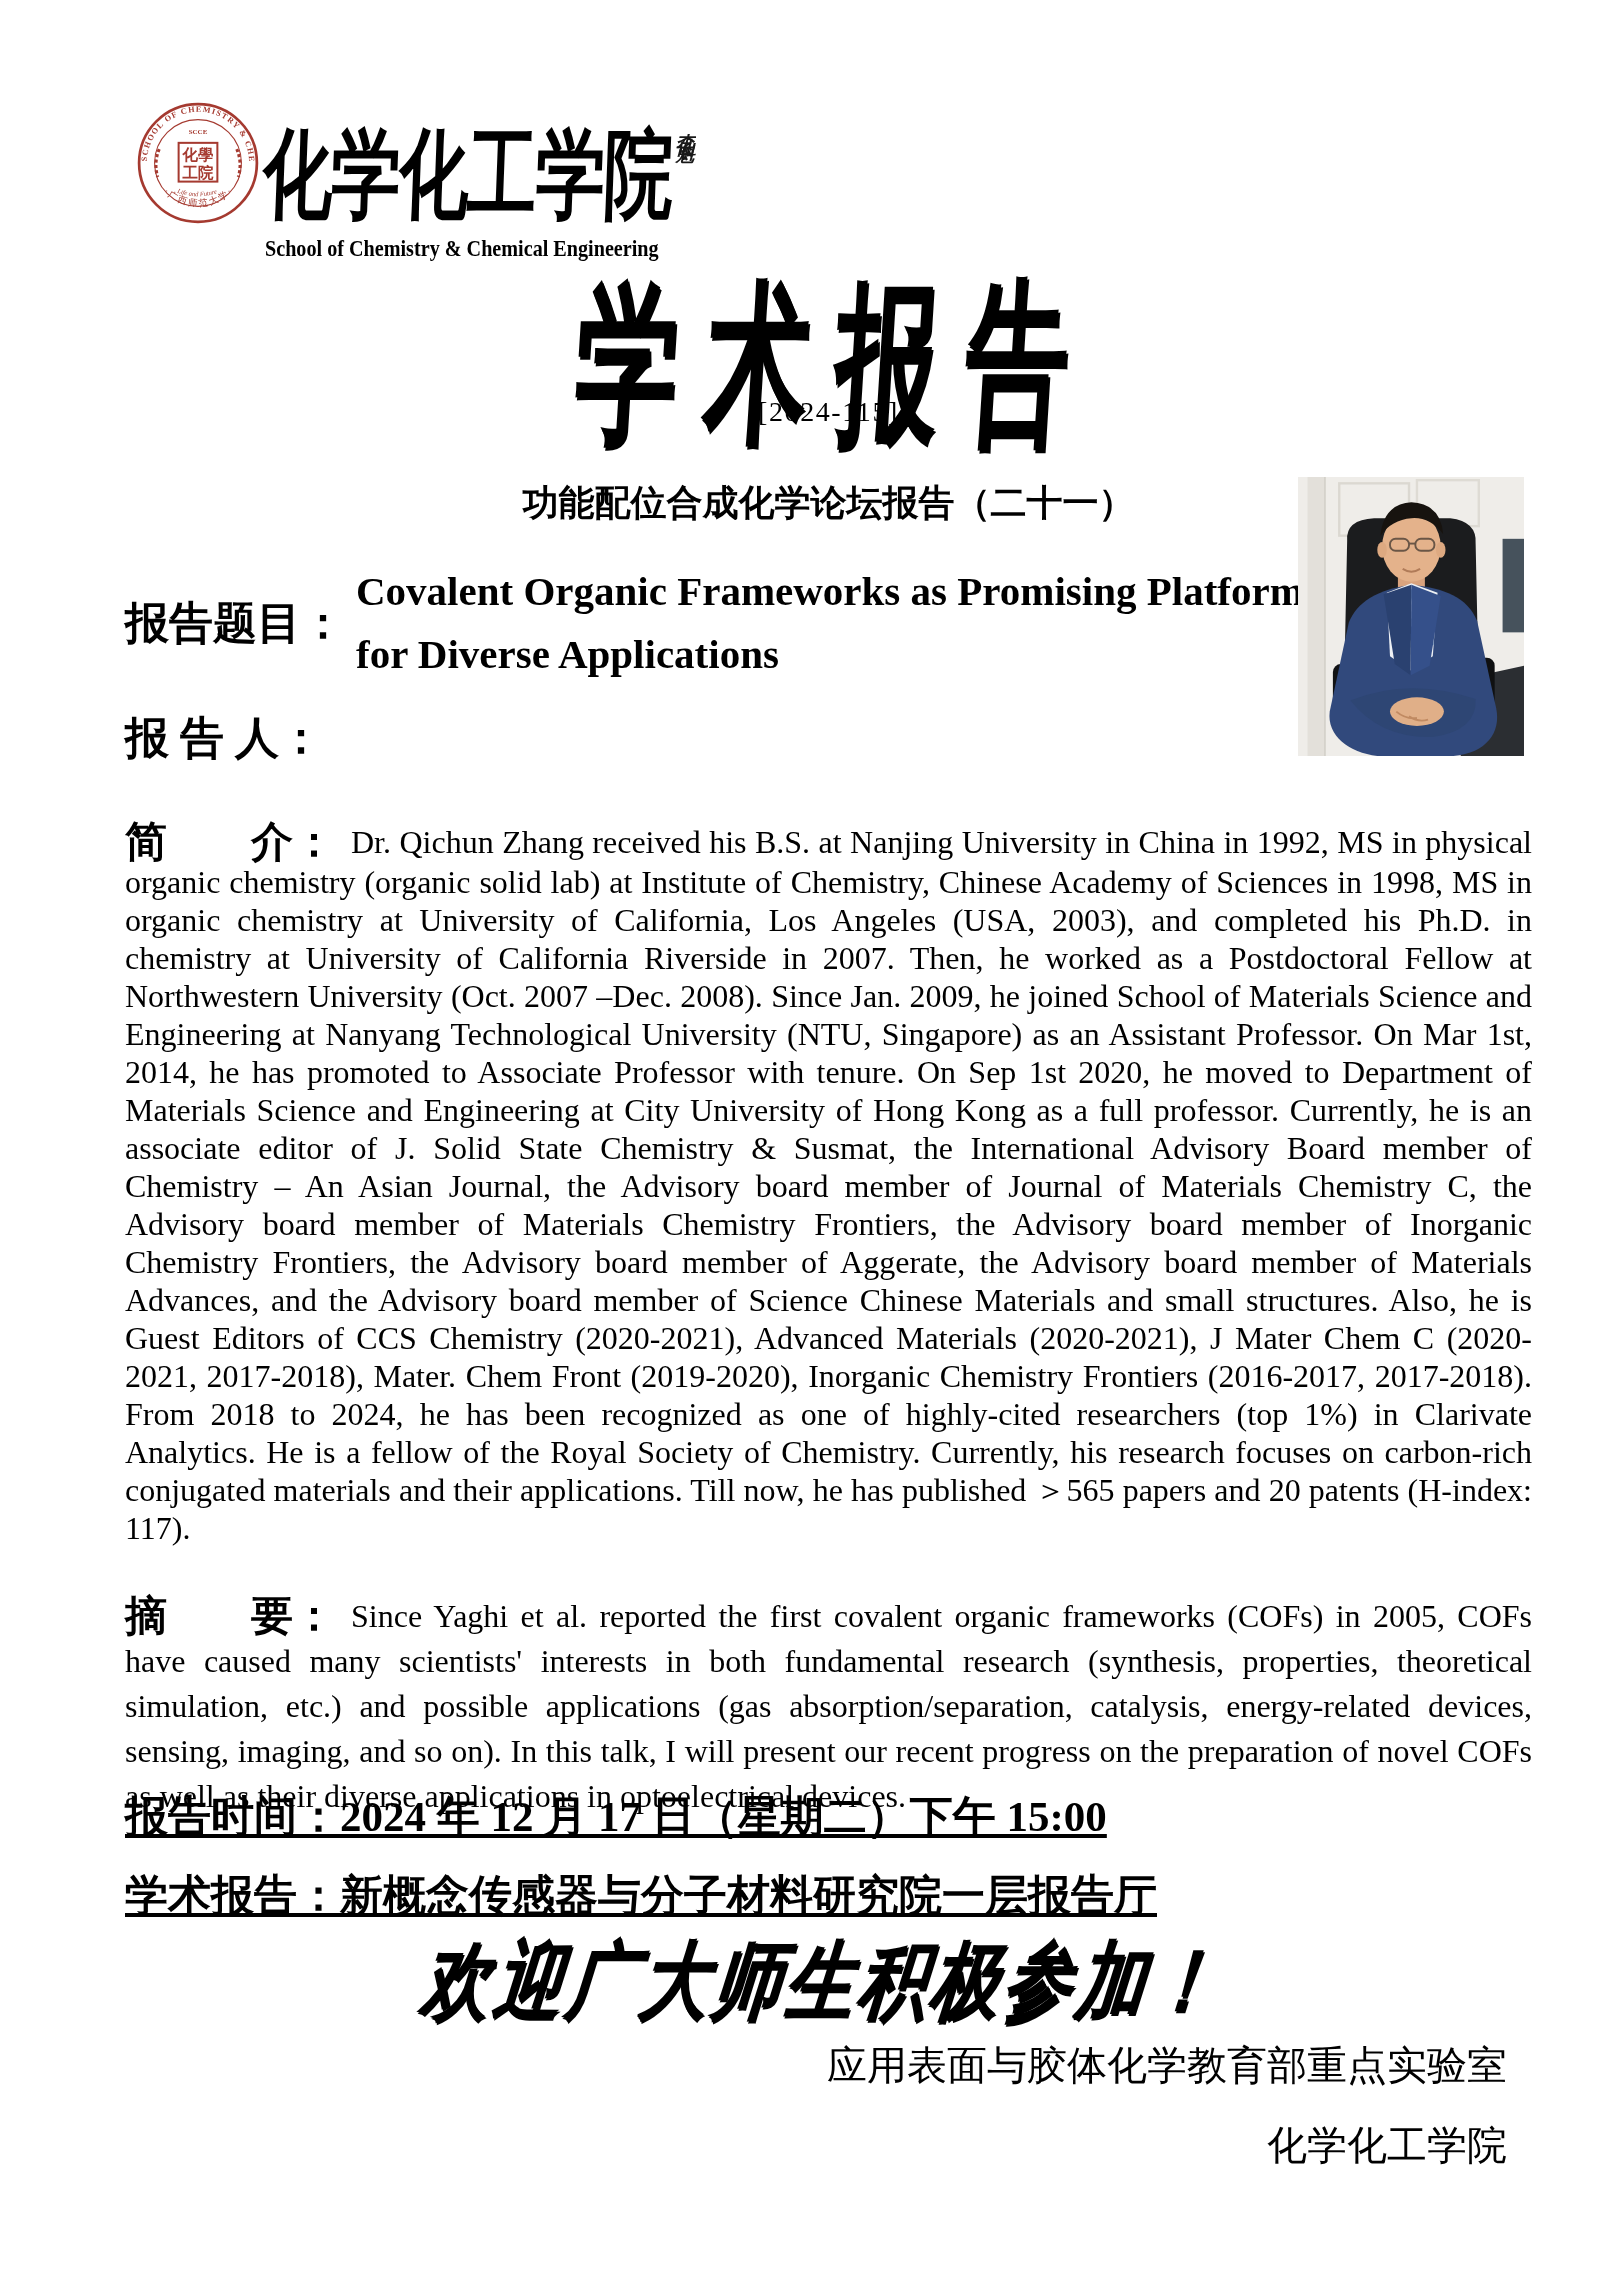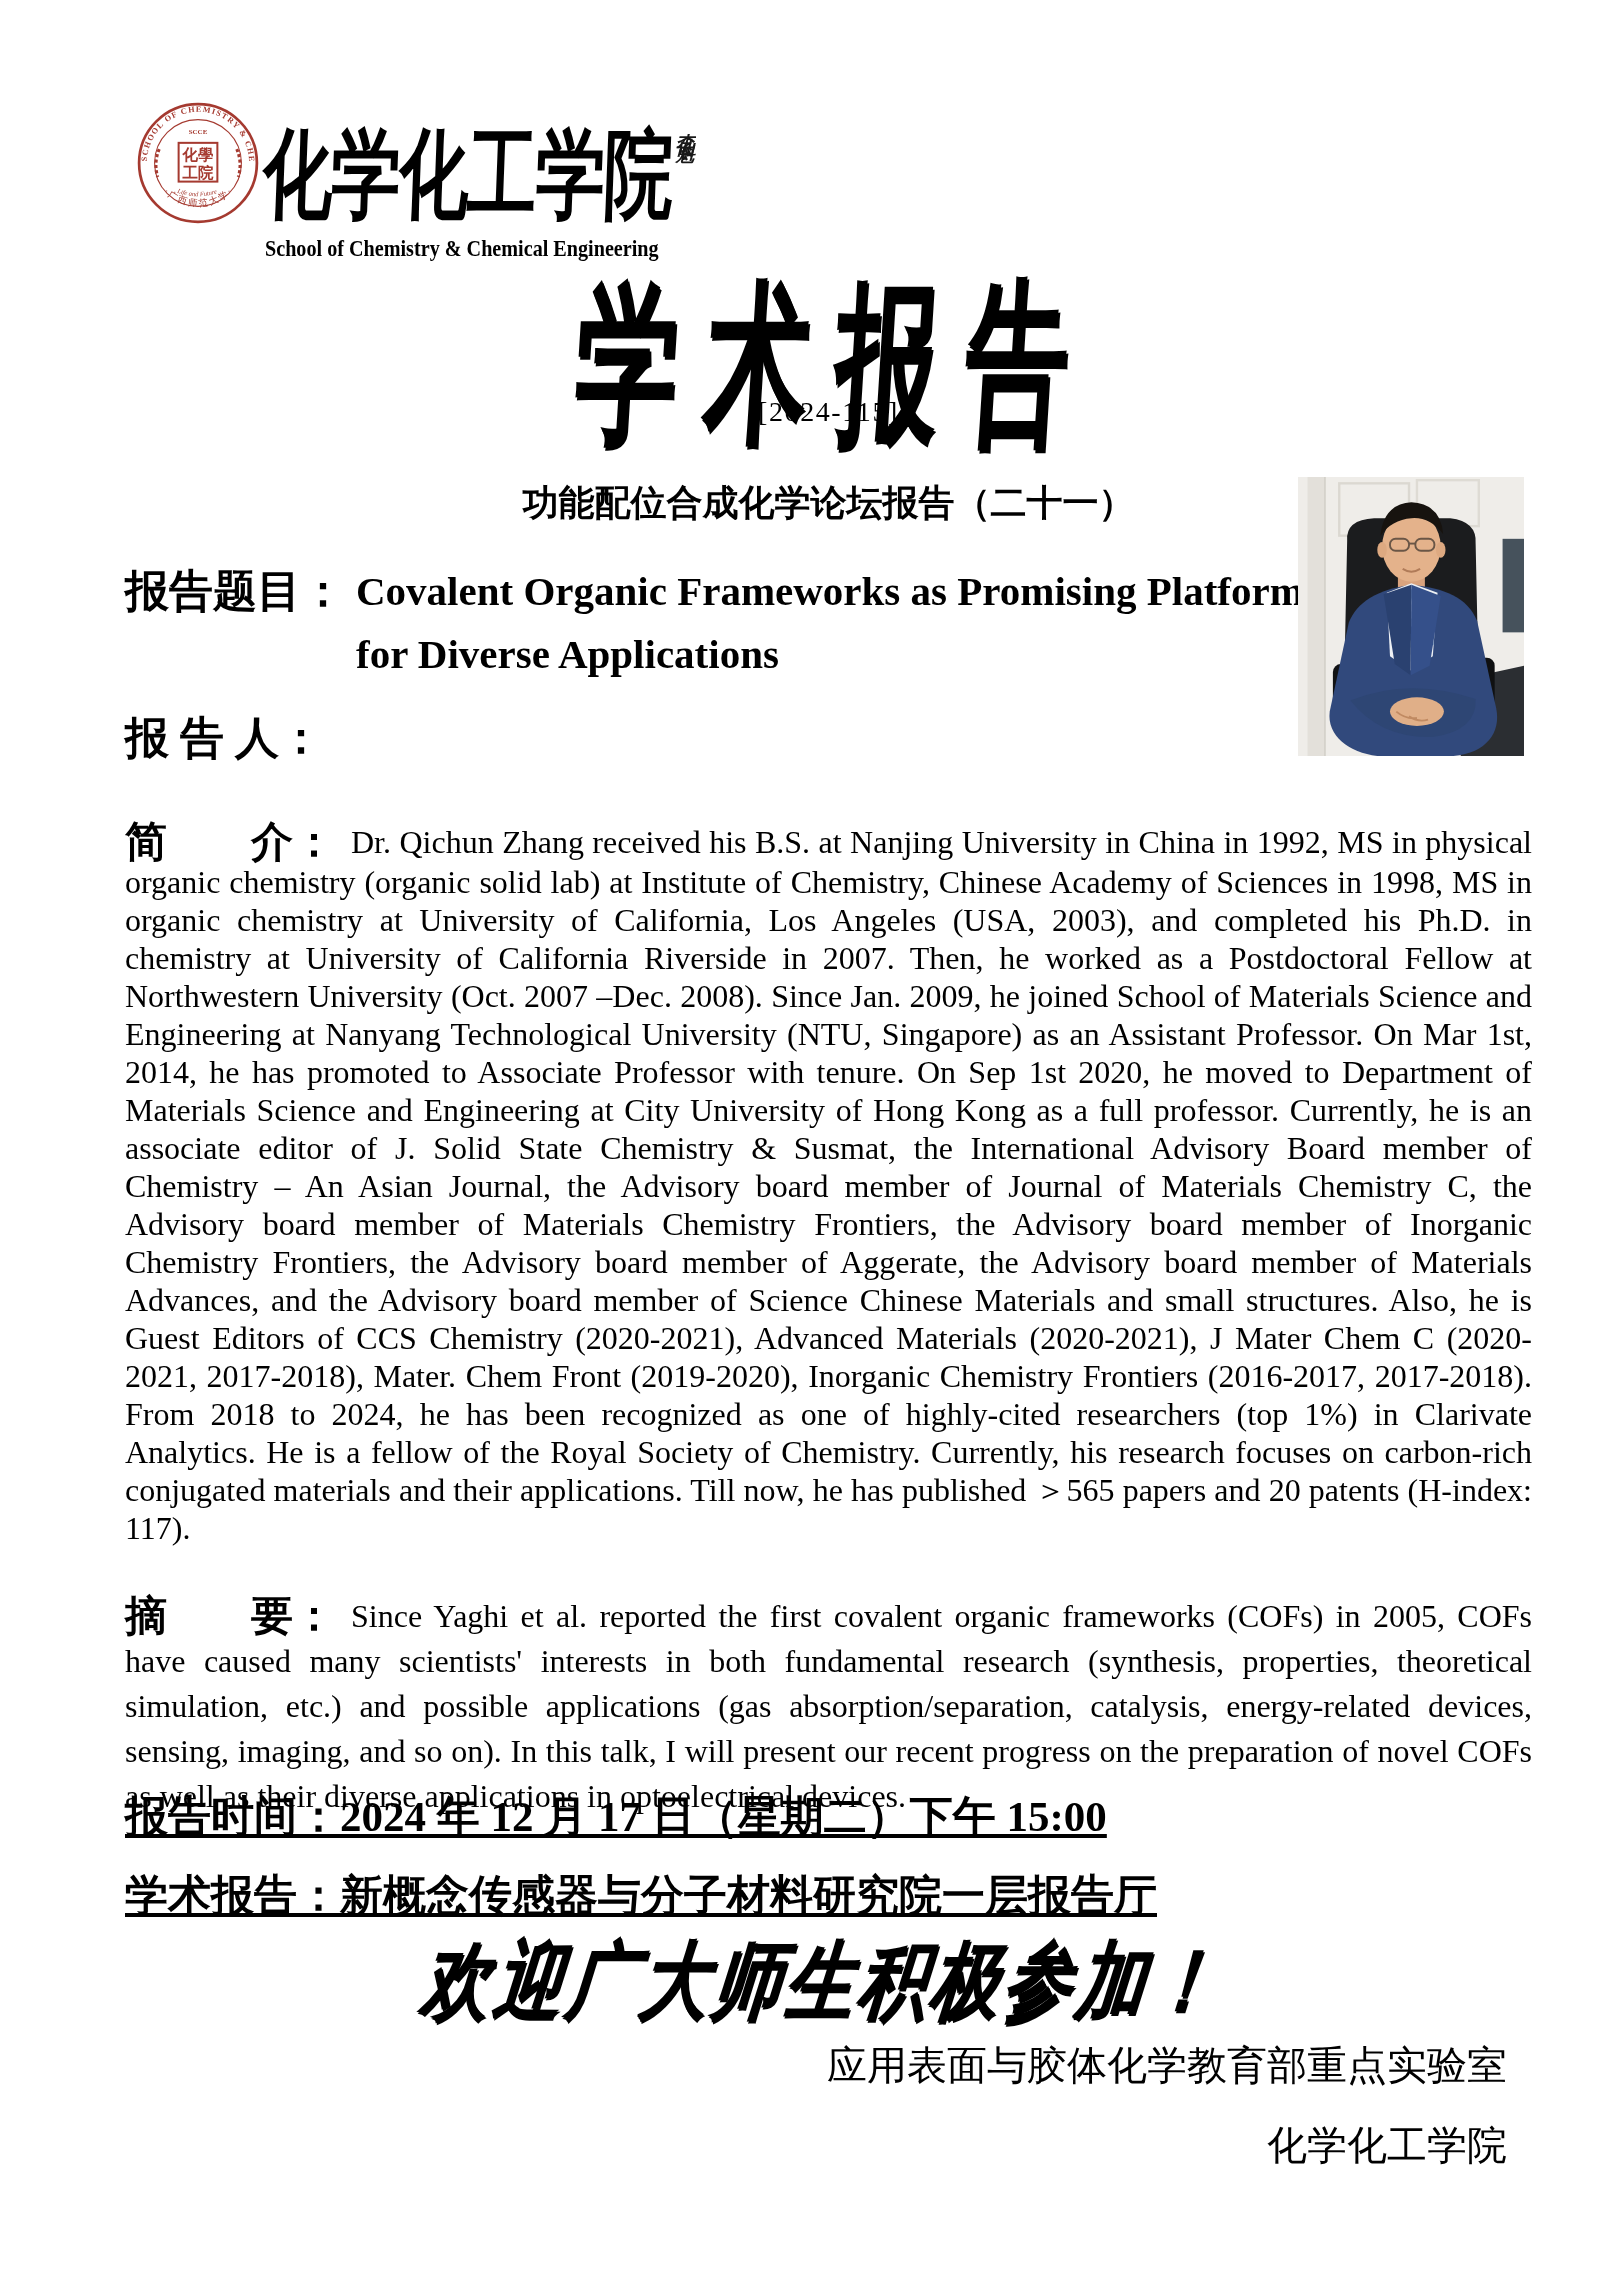--- a/index.html
+++ b/index.html
@@ -36,21 +36,21 @@
   .main-title>span{
     display:inline-block;font-size:135px;font-weight:900;line-height:174px;
     letter-spacing:36px;text-indent:36px;white-space:nowrap;
     transform:scale(0.76,1.28) skewX(-6deg);transform-origin:center top;
     text-shadow:2.4px 2.4px 0 #000;
   }
   .serial{top:396px;font-size:28px;letter-spacing:1.6px;}
   .forum{top:479px;font-size:36px;font-weight:bold;white-space:nowrap;}
 
   
-  .talk-row{position:absolute;left:125px;right:91px;display:flex;align-items:flex-start;}
+  .talk-row{position:absolute;left:125px;right:91px;display:flex;align-items:center;}
   .talk-title{top:560px;}
   .talk-speaker{top:707px;}
   .tlabel{
     flex:none;width:231px;font-size:44px;font-weight:bold;
     line-height:63px;white-space:nowrap;
   }
   .tcontent{font-size:41px;font-weight:bold;line-height:63px;}
 
   
   .photo{left:1298px;top:477px;width:226px;height:279px;}

